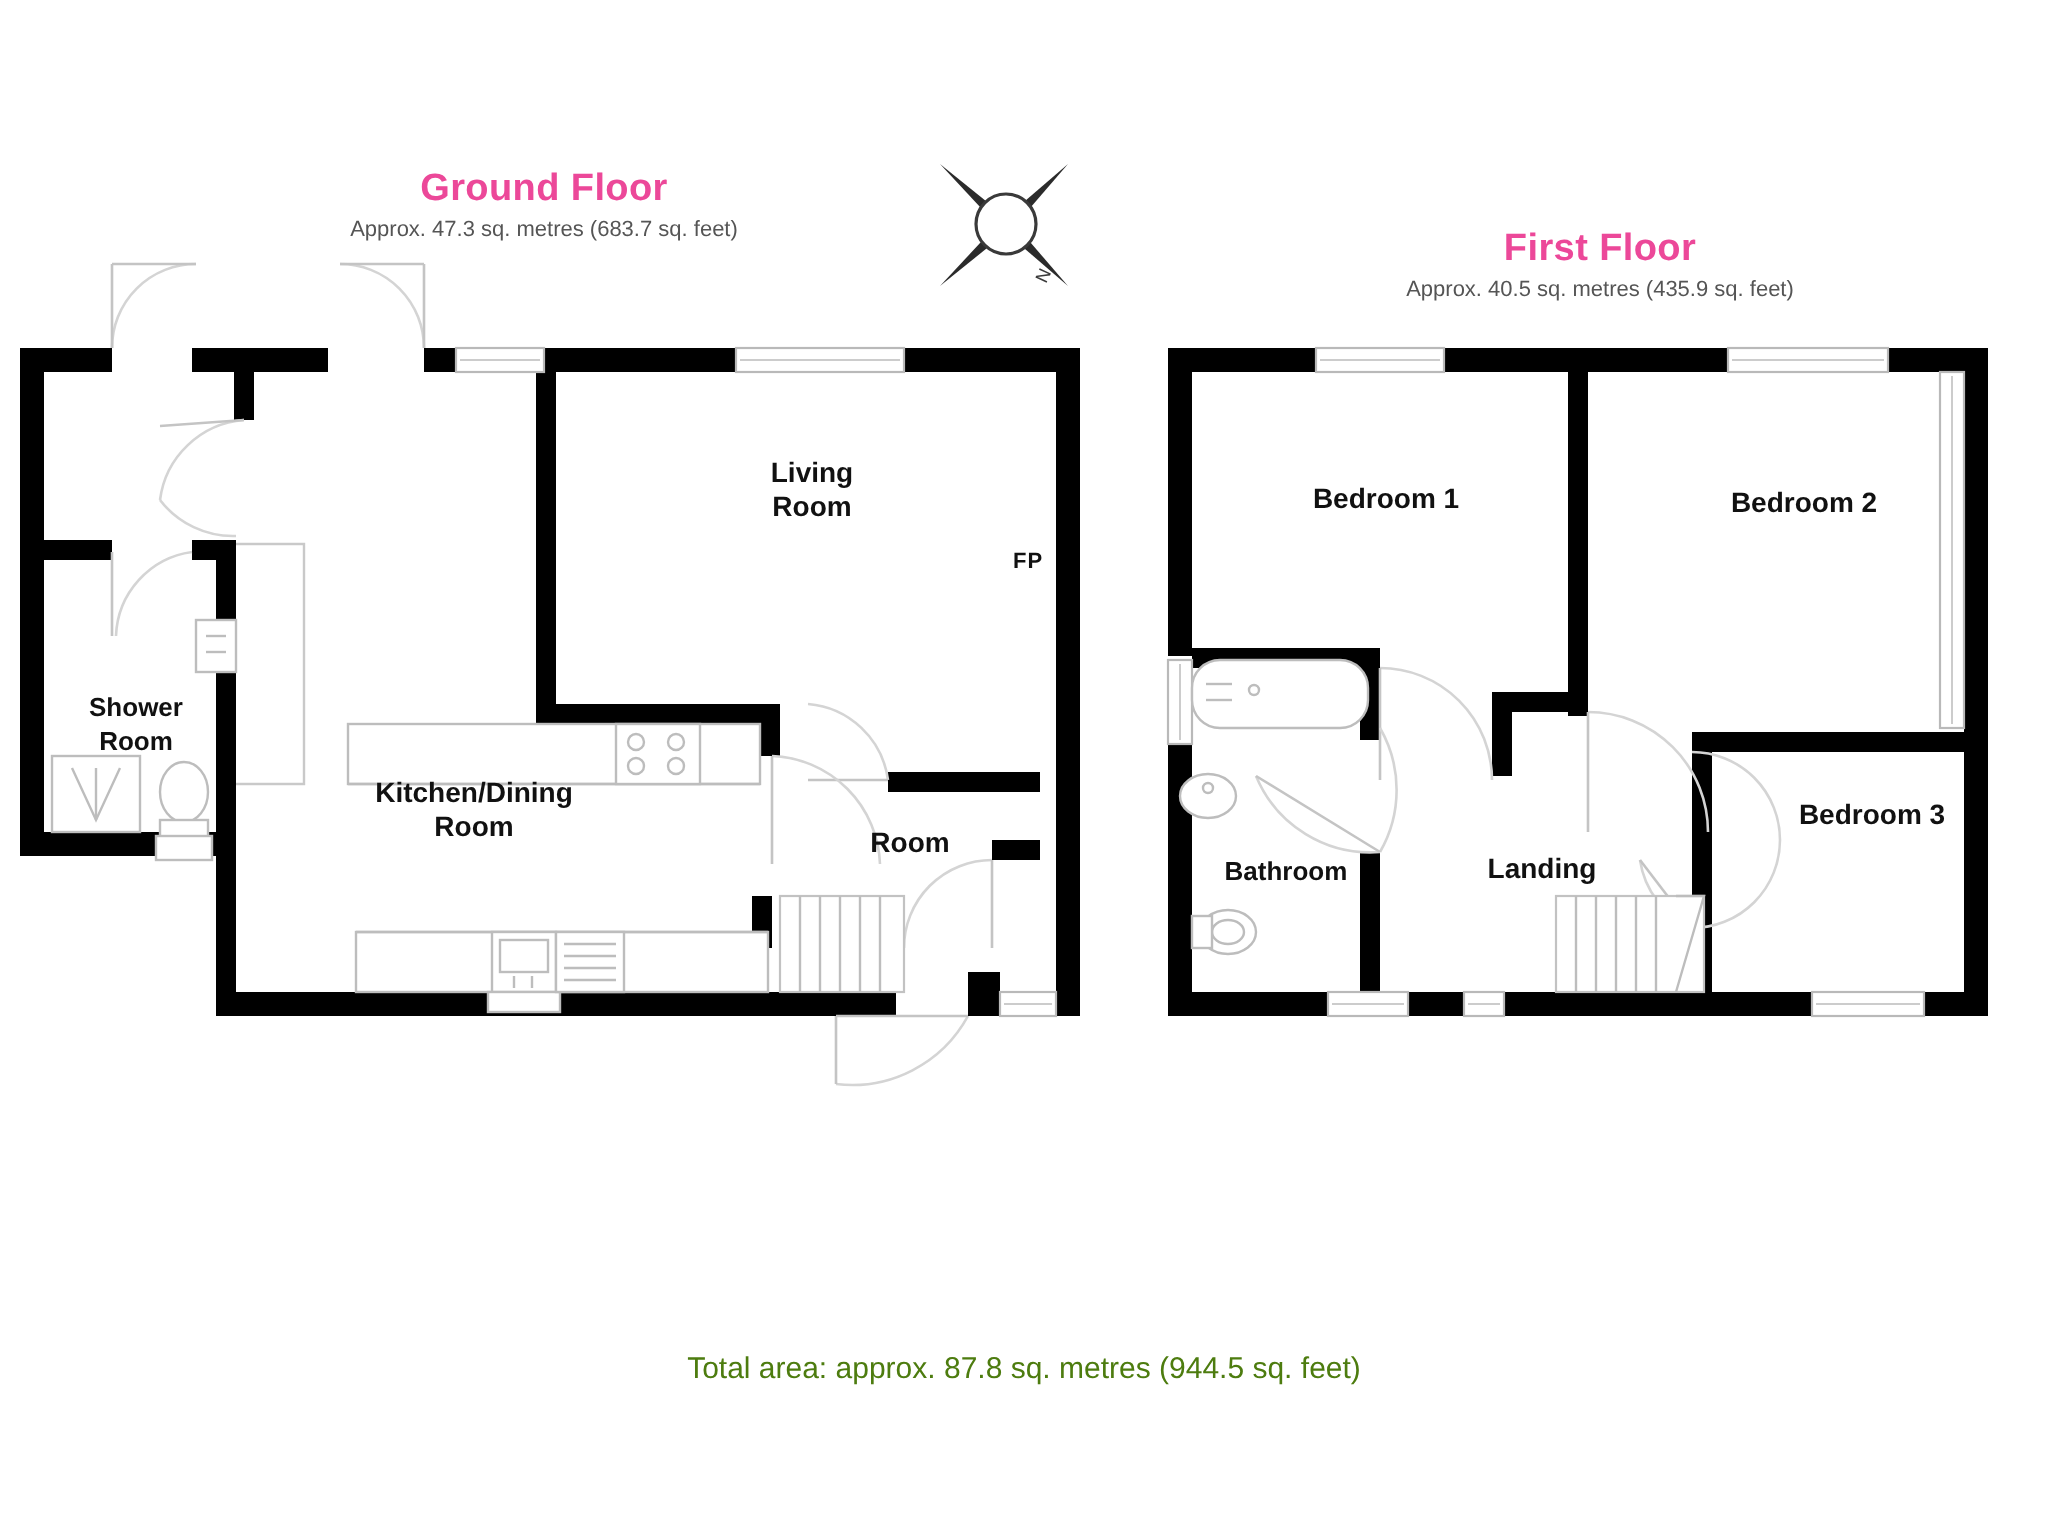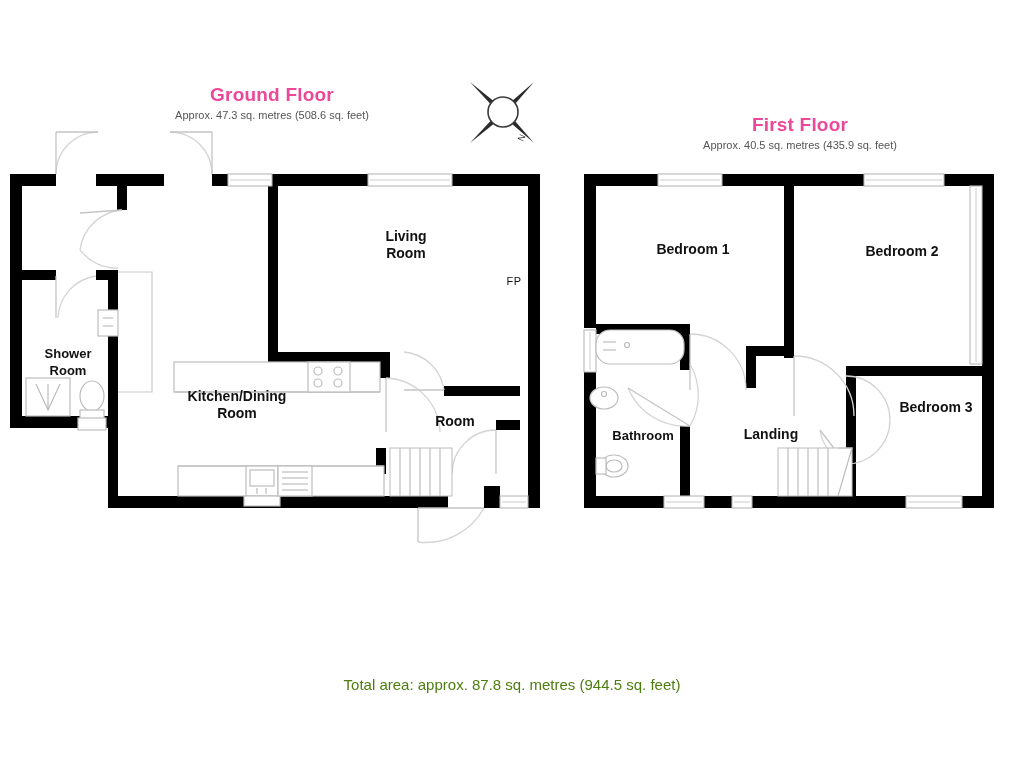--- a/index.html
+++ b/index.html
@@ -58,21 +58,21 @@
     position: absolute;
     text-align: center;
     font-weight: bold;
     color: #111;
     line-height: 17px;
     white-space: pre-line;
     pointer-events: none;
   }
   .rl-14 { font-size: 14px; }
   .rl-13 { font-size: 13px; margin-top: 45px; }
-  .rl-11 { font-size: 11px; font-weight: normal; letter-spacing: 0.5px; }
+  .rl-11 { font-size: 11px; font-weight: bold; letter-spacing: 0.5px; }
 
   svg.plan {
     position: absolute;
     left: 0;
     top: 0;
     width: 1024px;
     height: 768px;
     overflow: visible;
   }
   .wall { fill: #000000; }
@@ -92,21 +92,21 @@
     font-family: "Liberation Sans", sans-serif;
   }
 </style>
 </head>
 <body>
 
 <div class="stage">
 
   <div class="floor-title" id="ground-title">
     <span class="t-main">Ground Floor</span>
-    <span class="t-sub">Approx. 47.3 sq. metres (508.6 sq. feet)</span>
+    <span class="t-sub">Approx. 47.3 sq. metres (683.7 sq. feet)</span>
   </div>
 
   <div class="floor-title" id="first-title">
     <span class="t-main">First Floor</span>
     <span class="t-sub">Approx. 40.5 sq. metres (435.9 sq. feet)</span>
   </div>
 
   <svg class="plan" viewBox="0 0 1024 768">
 
     <g>

